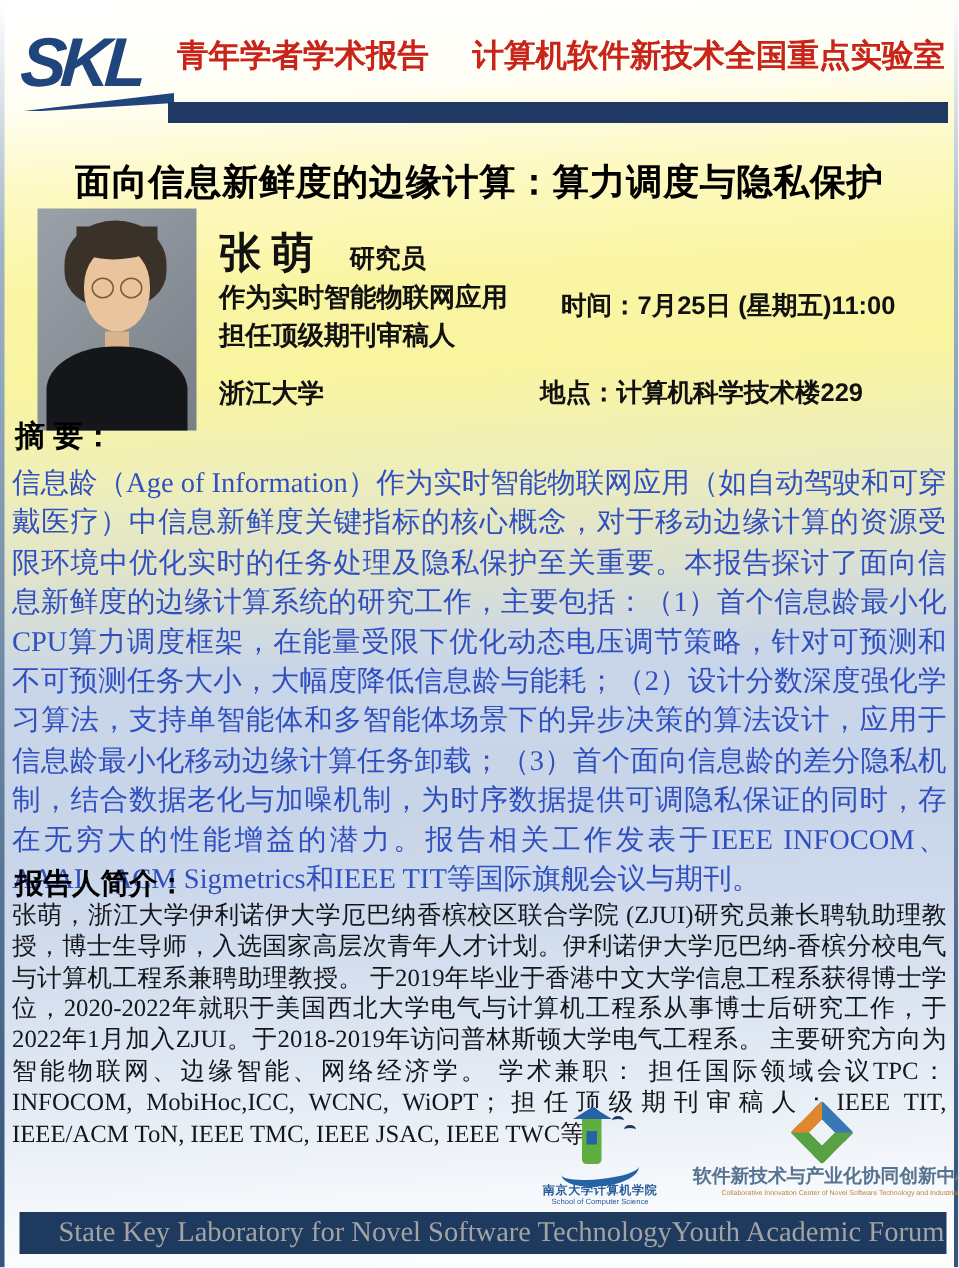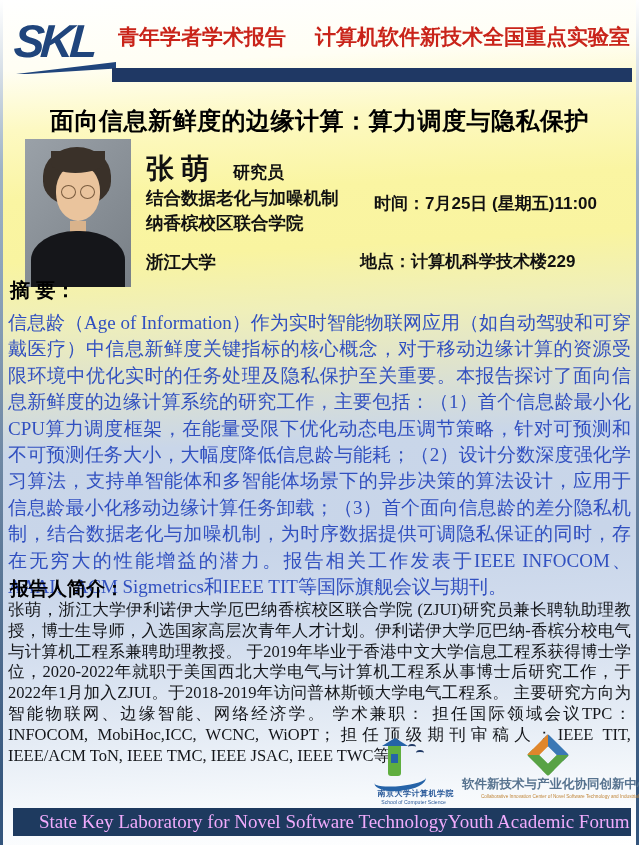--- a/index.html
+++ b/index.html
@@ -60,21 +60,21 @@
     font-family:"Liberation Serif",serif;font-size:19px;line-height:26.4px;
     text-align:justify;color:#3150c0;}
 
   
   .bio-heading{position:absolute;left:10px;top:576px;font-size:19px;font-weight:bold;color:#000;}
   .bio-body{position:absolute;left:8px;top:600px;width:623px;
     font-family:"Liberation Serif",serif;font-size:16.5px;line-height:20.8px;
     text-align:justify;color:#14161a;}
 
   
-  .nju-logo{position:absolute;left:346px;top:740px;width:108px;text-align:right;}
+  .nju-logo{position:absolute;left:346px;top:740px;width:108px;text-align:center;}
   .nju-icon{position:relative;width:60px;height:46px;margin:0 auto;}
   .nju-building{position:absolute;left:18px;top:2px;width:13px;height:34px;background:#5fae3f;border-radius:3px;}
   .nju-window{position:absolute;left:21px;top:14px;width:7px;height:9px;background:#2563a8;}
   .nju-roof{position:absolute;left:12px;top:-2px;width:26px;height:8px;background:#2563a8;
     clip-path:polygon(0 100%,50% 0,100% 100%);}
   .nju-swoosh{position:absolute;left:4px;top:30px;width:52px;height:16px;border:0;
     border-bottom:5px solid #2563a8;border-radius:50%;transform:rotate(-6deg);}
   .nju-bird1,.nju-bird2{position:absolute;width:8px;height:4px;border-top:2px solid #1f3864;border-radius:50% 50% 0 0;}
   .nju-bird1{left:38px;top:4px;} .nju-bird2{left:46px;top:10px;}
   .nju-cn{font-size:8px;font-weight:bold;color:#2a5a9a;letter-spacing:0.5px;margin-top:2px;}
@@ -83,21 +83,21 @@
   .cic-logo{position:absolute;left:462px;top:740px;width:172px;text-align:center;}
   .cic-icon{width:30px;height:30px;margin:0 auto 6px;
     border:9px solid;border-color:#3a78b5 #58a245 #58a245 #e0862c;
     box-sizing:border-box;transform:rotate(45deg);border-radius:2px;}
   .cic-cn{font-size:12.5px;font-weight:bold;color:#57738f;white-space:nowrap;}
   .cic-en{font-size:6px;color:#c0863a;transform:scale(0.78);white-space:nowrap;}
 
   
   .footer-bar{position:absolute;left:13px;top:808px;width:618px;height:28px;background:#1e3a5f;
     display:flex;align-items:center;justify-content:space-between;padding:0 26px;box-sizing:border-box;}
-  .footer-bar span{font-family:"Liberation Serif",serif;font-size:19px;color:#f0abfc;white-space:nowrap;}
+  .footer-bar span{font-family:"Liberation Serif",serif;font-size:19px;color:#a3a3a3;white-space:nowrap;}
 </style>
 </head>
 <body>
 
 <div class="poster">
 
   <div class="edge-strip edge-left"></div>
   <div class="edge-strip edge-right"></div>
 
   <div class="skl-logo">
@@ -122,22 +122,22 @@
       </div>
     <div class="photo-neck"></div>
     <div class="photo-body"></div>
   </div>
 
   <div class="speaker-name-row">
     <span class="speaker-name">张 萌</span>
     <span class="speaker-title">研究员</span>
   </div>
   <div class="speaker-affil">
-    <div>结合数据老化与加噪机制</div>
-    <div>纳香槟校区联合学院</div>
+    <div>作为实时智能物联网应用</div>
+    <div>担任顶级期刊审稿人</div>
   </div>
   <div class="speaker-univ">浙江大学</div>
   <div class="meta-time">时间：7月25日 (星期五)11:00</div>
   <div class="meta-loc">地点：计算机科学技术楼229</div>
 
   <div class="abstract-heading">摘 要：</div>
   <div class="abstract-body">信息龄（Age of Information）作为实时智能物联网应用（如自动驾驶和可穿戴医疗）中信息新鲜度关键指标的核心概念，对于移动边缘计算的资源受限环境中优化实时的任务处理及隐私保护至关重要。本报告探讨了面向信息新鲜度的边缘计算系统的研究工作，主要包括：（1）首个信息龄最小化CPU算力调度框架，在能量受限下优化动态电压调节策略，针对可预测和不可预测任务大小，大幅度降低信息龄与能耗；（2）设计分数深度强化学习算法，支持单智能体和多智能体场景下的异步决策的算法设计，应用于信息龄最小化移动边缘计算任务卸载；（3）首个面向信息龄的差分隐私机制，结合数据老化与加噪机制，为时序数据提供可调隐私保证的同时，存在无穷大的性能增益的潜力。报告相关工作发表于IEEE INFOCOM、AAAI、ACM Sigmetrics和IEEE TIT等国际旗舰会议与期刊。</div>
 
   <div class="bio-heading">报告人简介：</div>
   <div class="bio-body">张萌，浙江大学伊利诺伊大学厄巴纳香槟校区联合学院 (ZJUI)研究员兼长聘轨助理教授，博士生导师，入选国家高层次青年人才计划。伊利诺伊大学厄巴纳-香槟分校电气与计算机工程系兼聘助理教授。 于2019年毕业于香港中文大学信息工程系获得博士学位，2020-2022年就职于美国西北大学电气与计算机工程系从事博士后研究工作，于2022年1月加入ZJUI。于2018-2019年访问普林斯顿大学电气工程系。 主要研究方向为智能物联网、边缘智能、网络经济学。 学术兼职： 担任国际领域会议TPC： INFOCOM, MobiHoc,ICC, WCNC, WiOPT；担任顶级期刊审稿人：IEEE TIT, IEEE/ACM ToN, IEEE TMC, IEEE JSAC, IEEE TWC等。</div>

